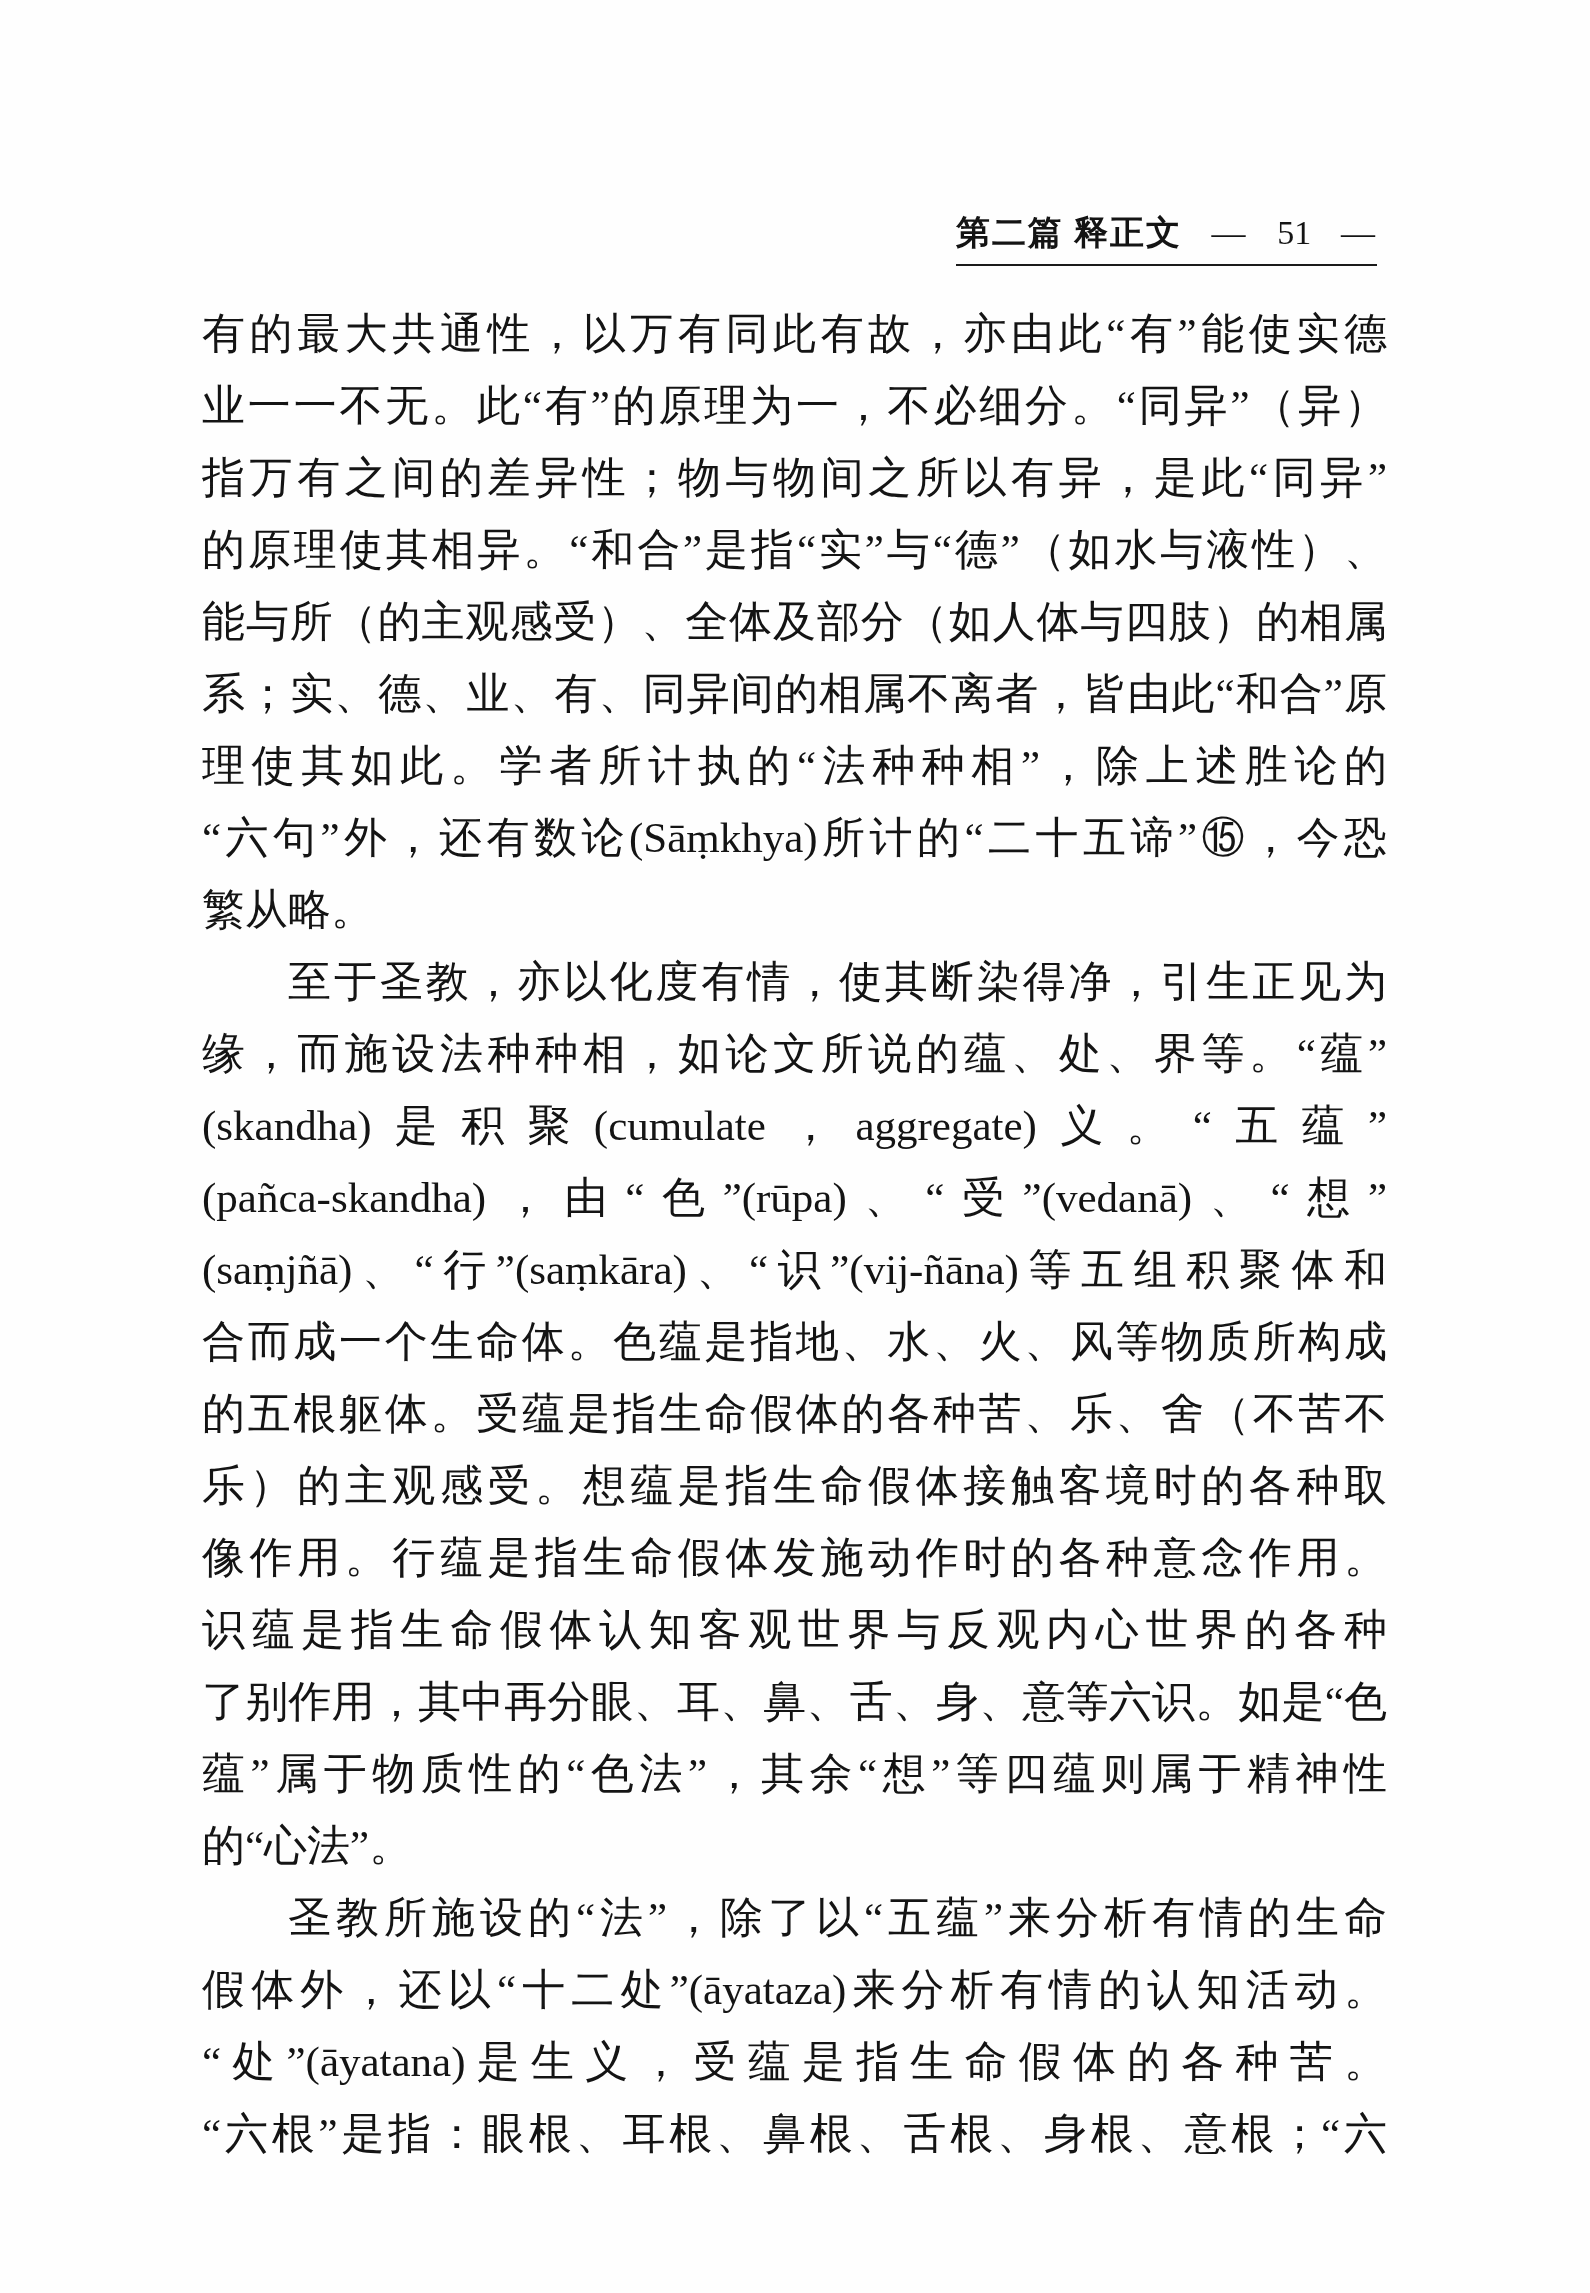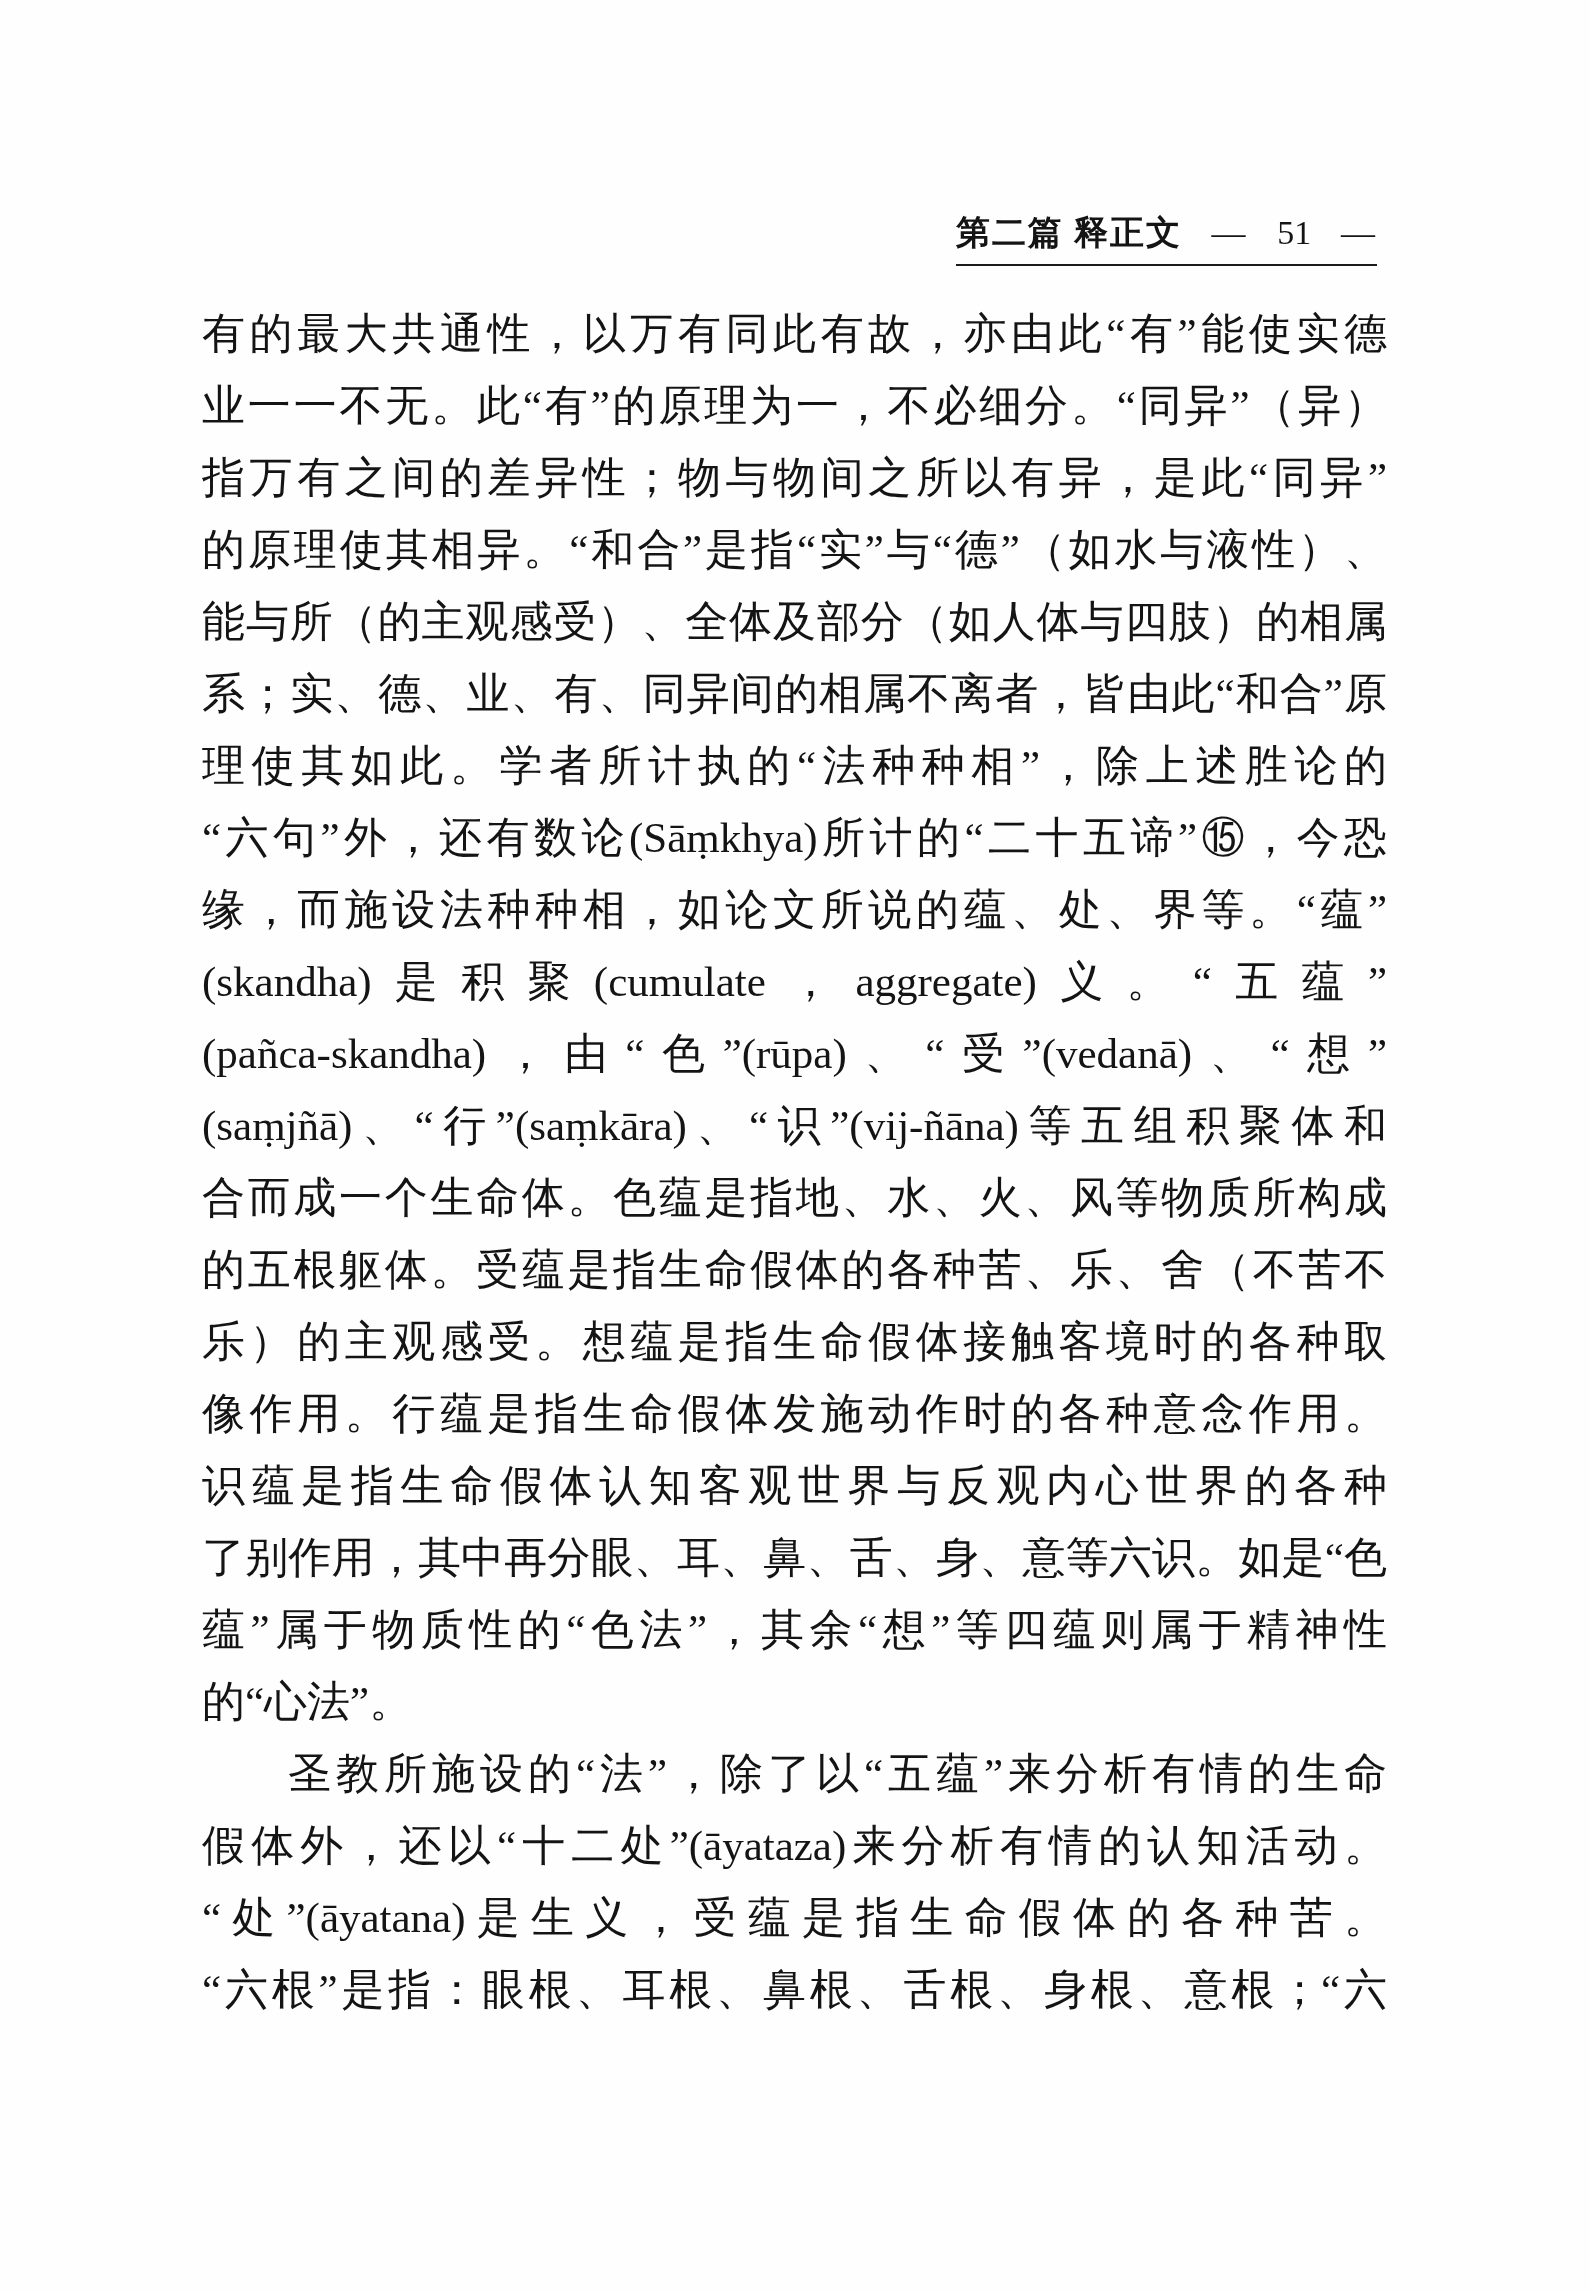--- a/index.html
+++ b/index.html
@@ -78,20 +78,22 @@
 
   <div class="text-block">
     <div class="line">有的最大共通性，以万有同此有故，亦由此“有”能使实德</div>
     <div class="line">业一一不无。此“有”的原理为一，不必细分。“同异”（异）</div>
     <div class="line">指万有之间的差异性；物与物间之所以有异，是此“同异”</div>
     <div class="line">的原理使其相异。“和合”是指“实”与“德”（如水与液性）、</div>
     <div class="line">能与所（的主观感受）、全体及部分（如人体与四肢）的相属关</div>
     <div class="line">系；实、德、业、有、同异间的相属不离者，皆由此“和合”原</div>
     <div class="line">理使其如此。学者所计执的“法种种相”，除上述胜论的</div>
     <div class="line">“六句”外，还有数论(Sāṃkhya)所计的“二十五谛”⑮，今恐</div>
+    <div class="line end">繁从略。</div>
+    <div class="line indent">至于圣教，亦以化度有情，使其断染得净，引生正见为</div>
     <div class="line">缘，而施设法种种相，如论文所说的蕴、处、界等。“蕴”</div>
     <div class="line">(skandha)是积聚(cumulate，aggregate)义。“五蕴”</div>
     <div class="line">(pañca-skandha)，由“色”(rūpa)、“受”(vedanā)、“想”</div>
     <div class="line">(saṃjñā)、“行”(saṃkāra)、“识”(vij-ñāna)等五组积聚体和</div>
     <div class="line">合而成一个生命体。色蕴是指地、水、火、风等物质所构成</div>
     <div class="line">的五根躯体。受蕴是指生命假体的各种苦、乐、舍（不苦不</div>
     <div class="line">乐）的主观感受。想蕴是指生命假体接触客境时的各种取</div>
     <div class="line">像作用。行蕴是指生命假体发施动作时的各种意念作用。</div>
     <div class="line">识蕴是指生命假体认知客观世界与反观内心世界的各种</div>
     <div class="line">了别作用，其中再分眼、耳、鼻、舌、身、意等六识。如是“色</div>

